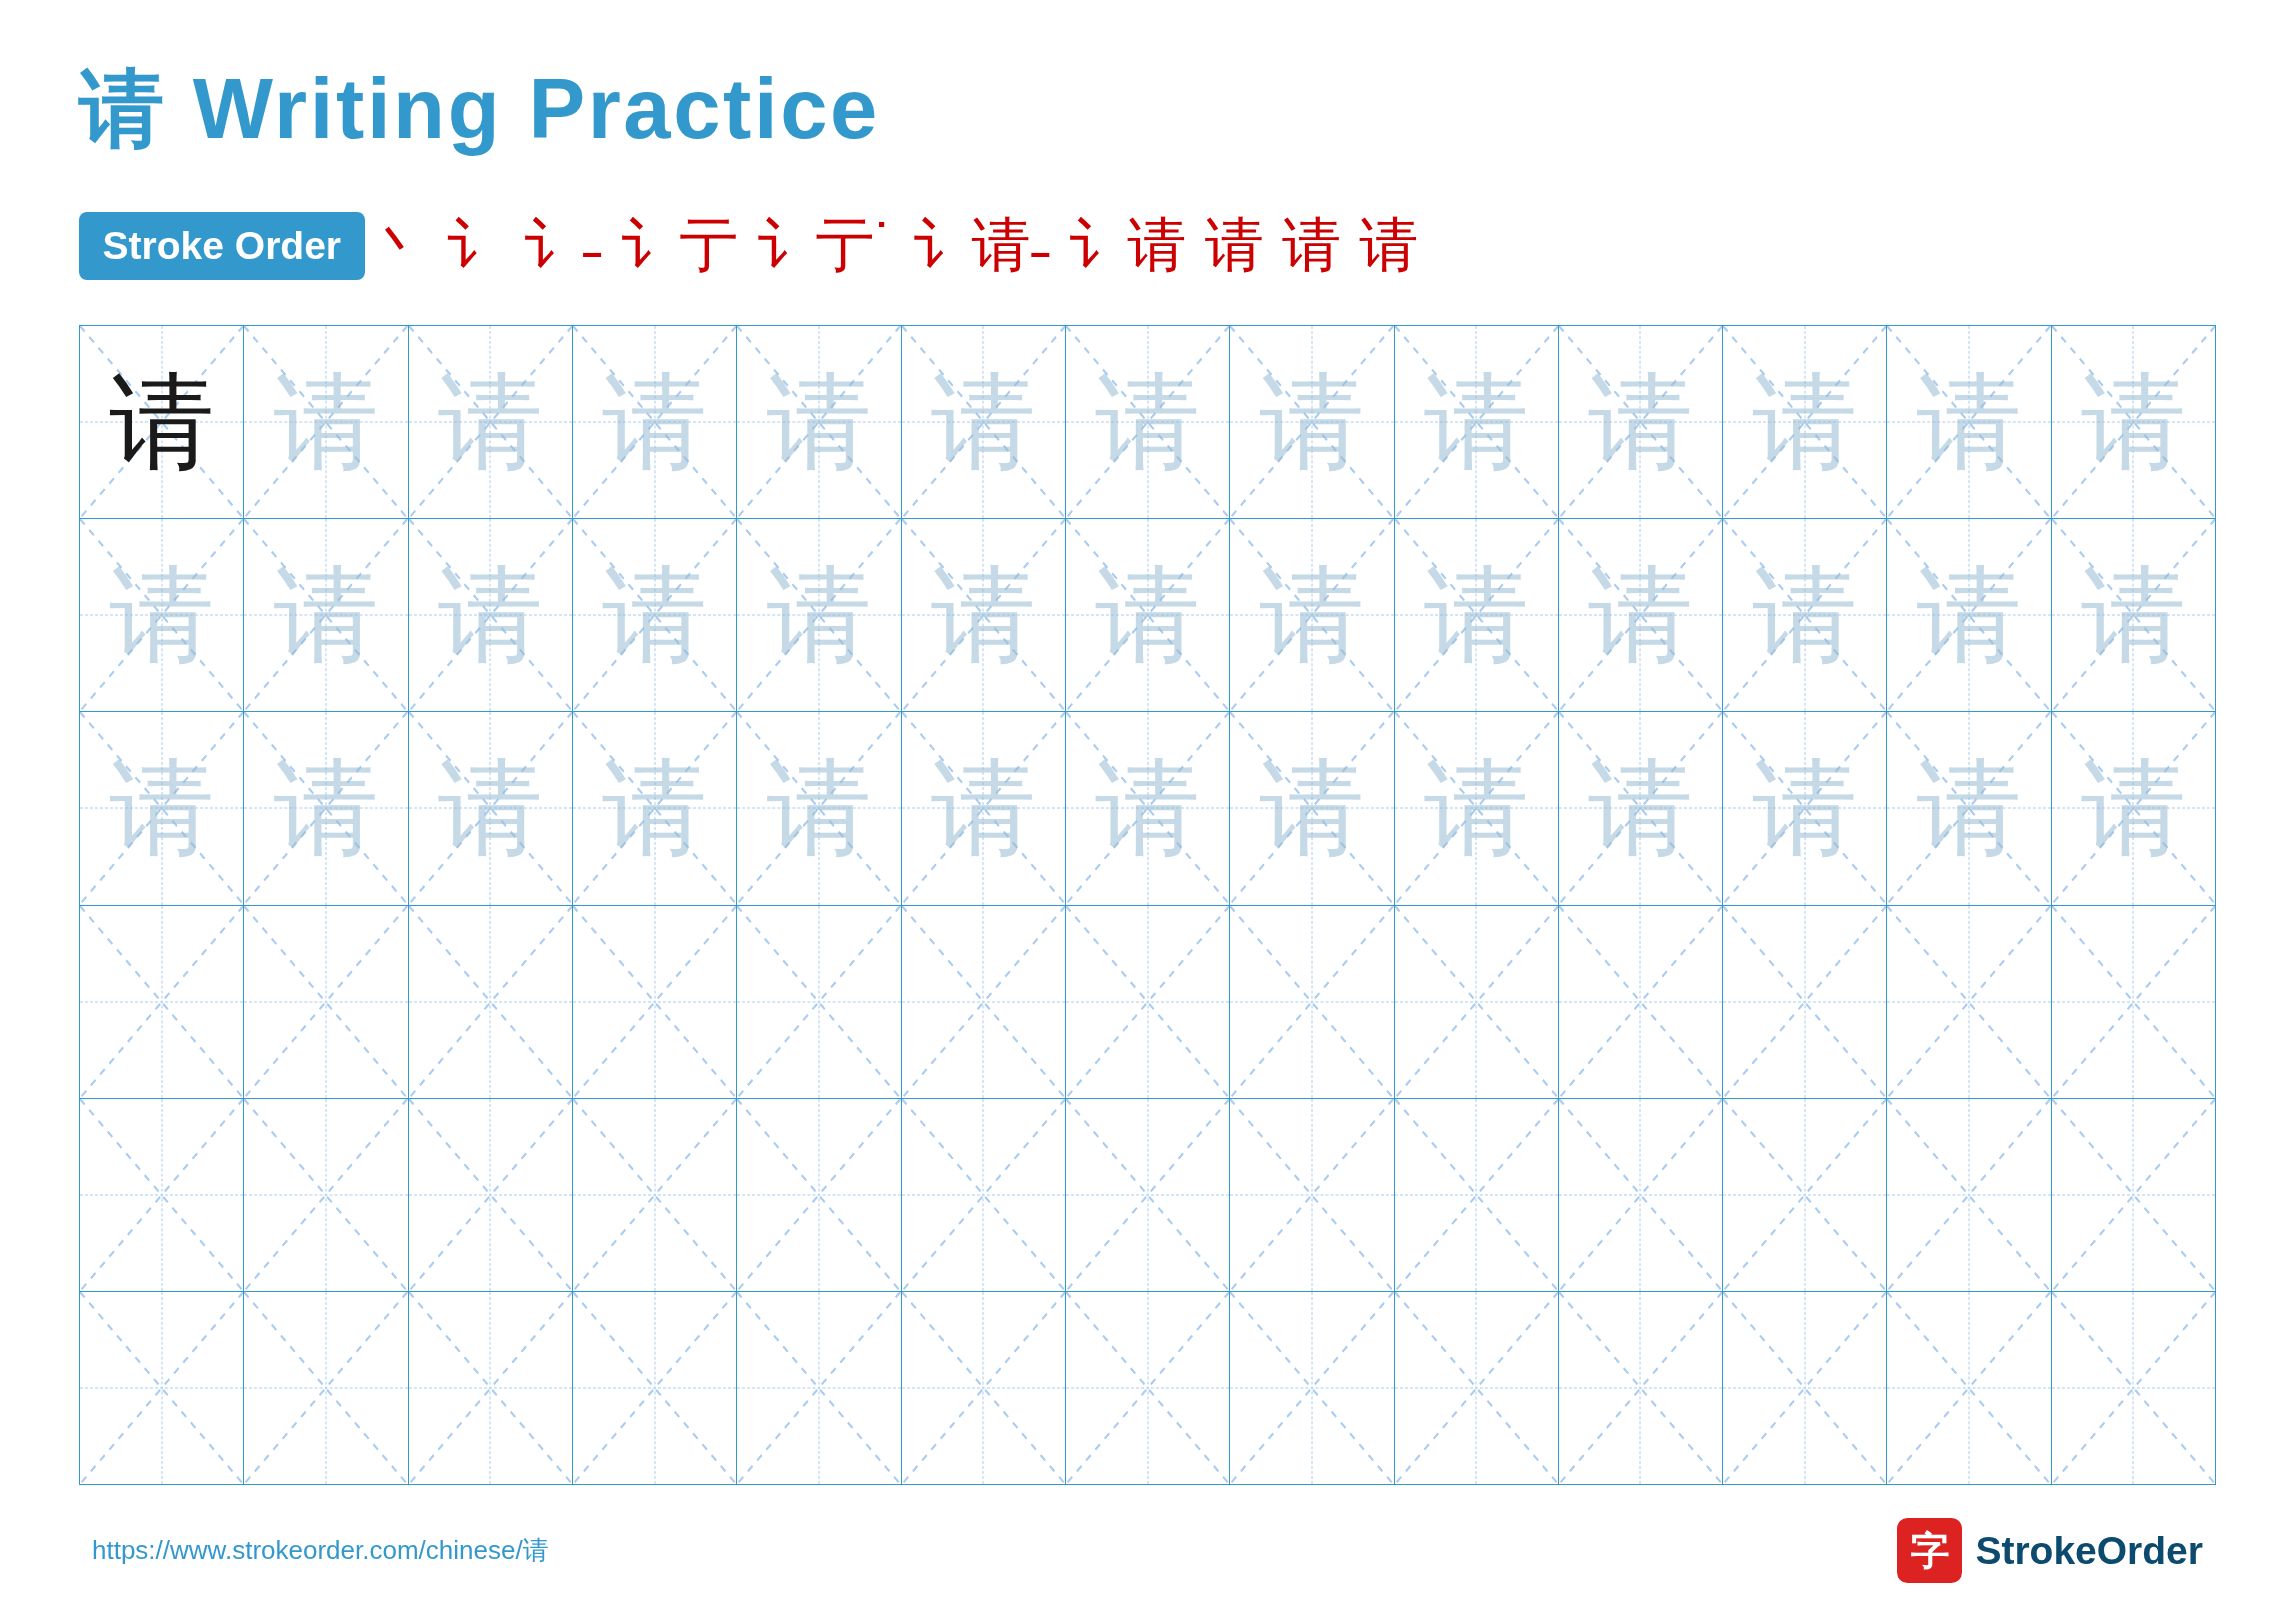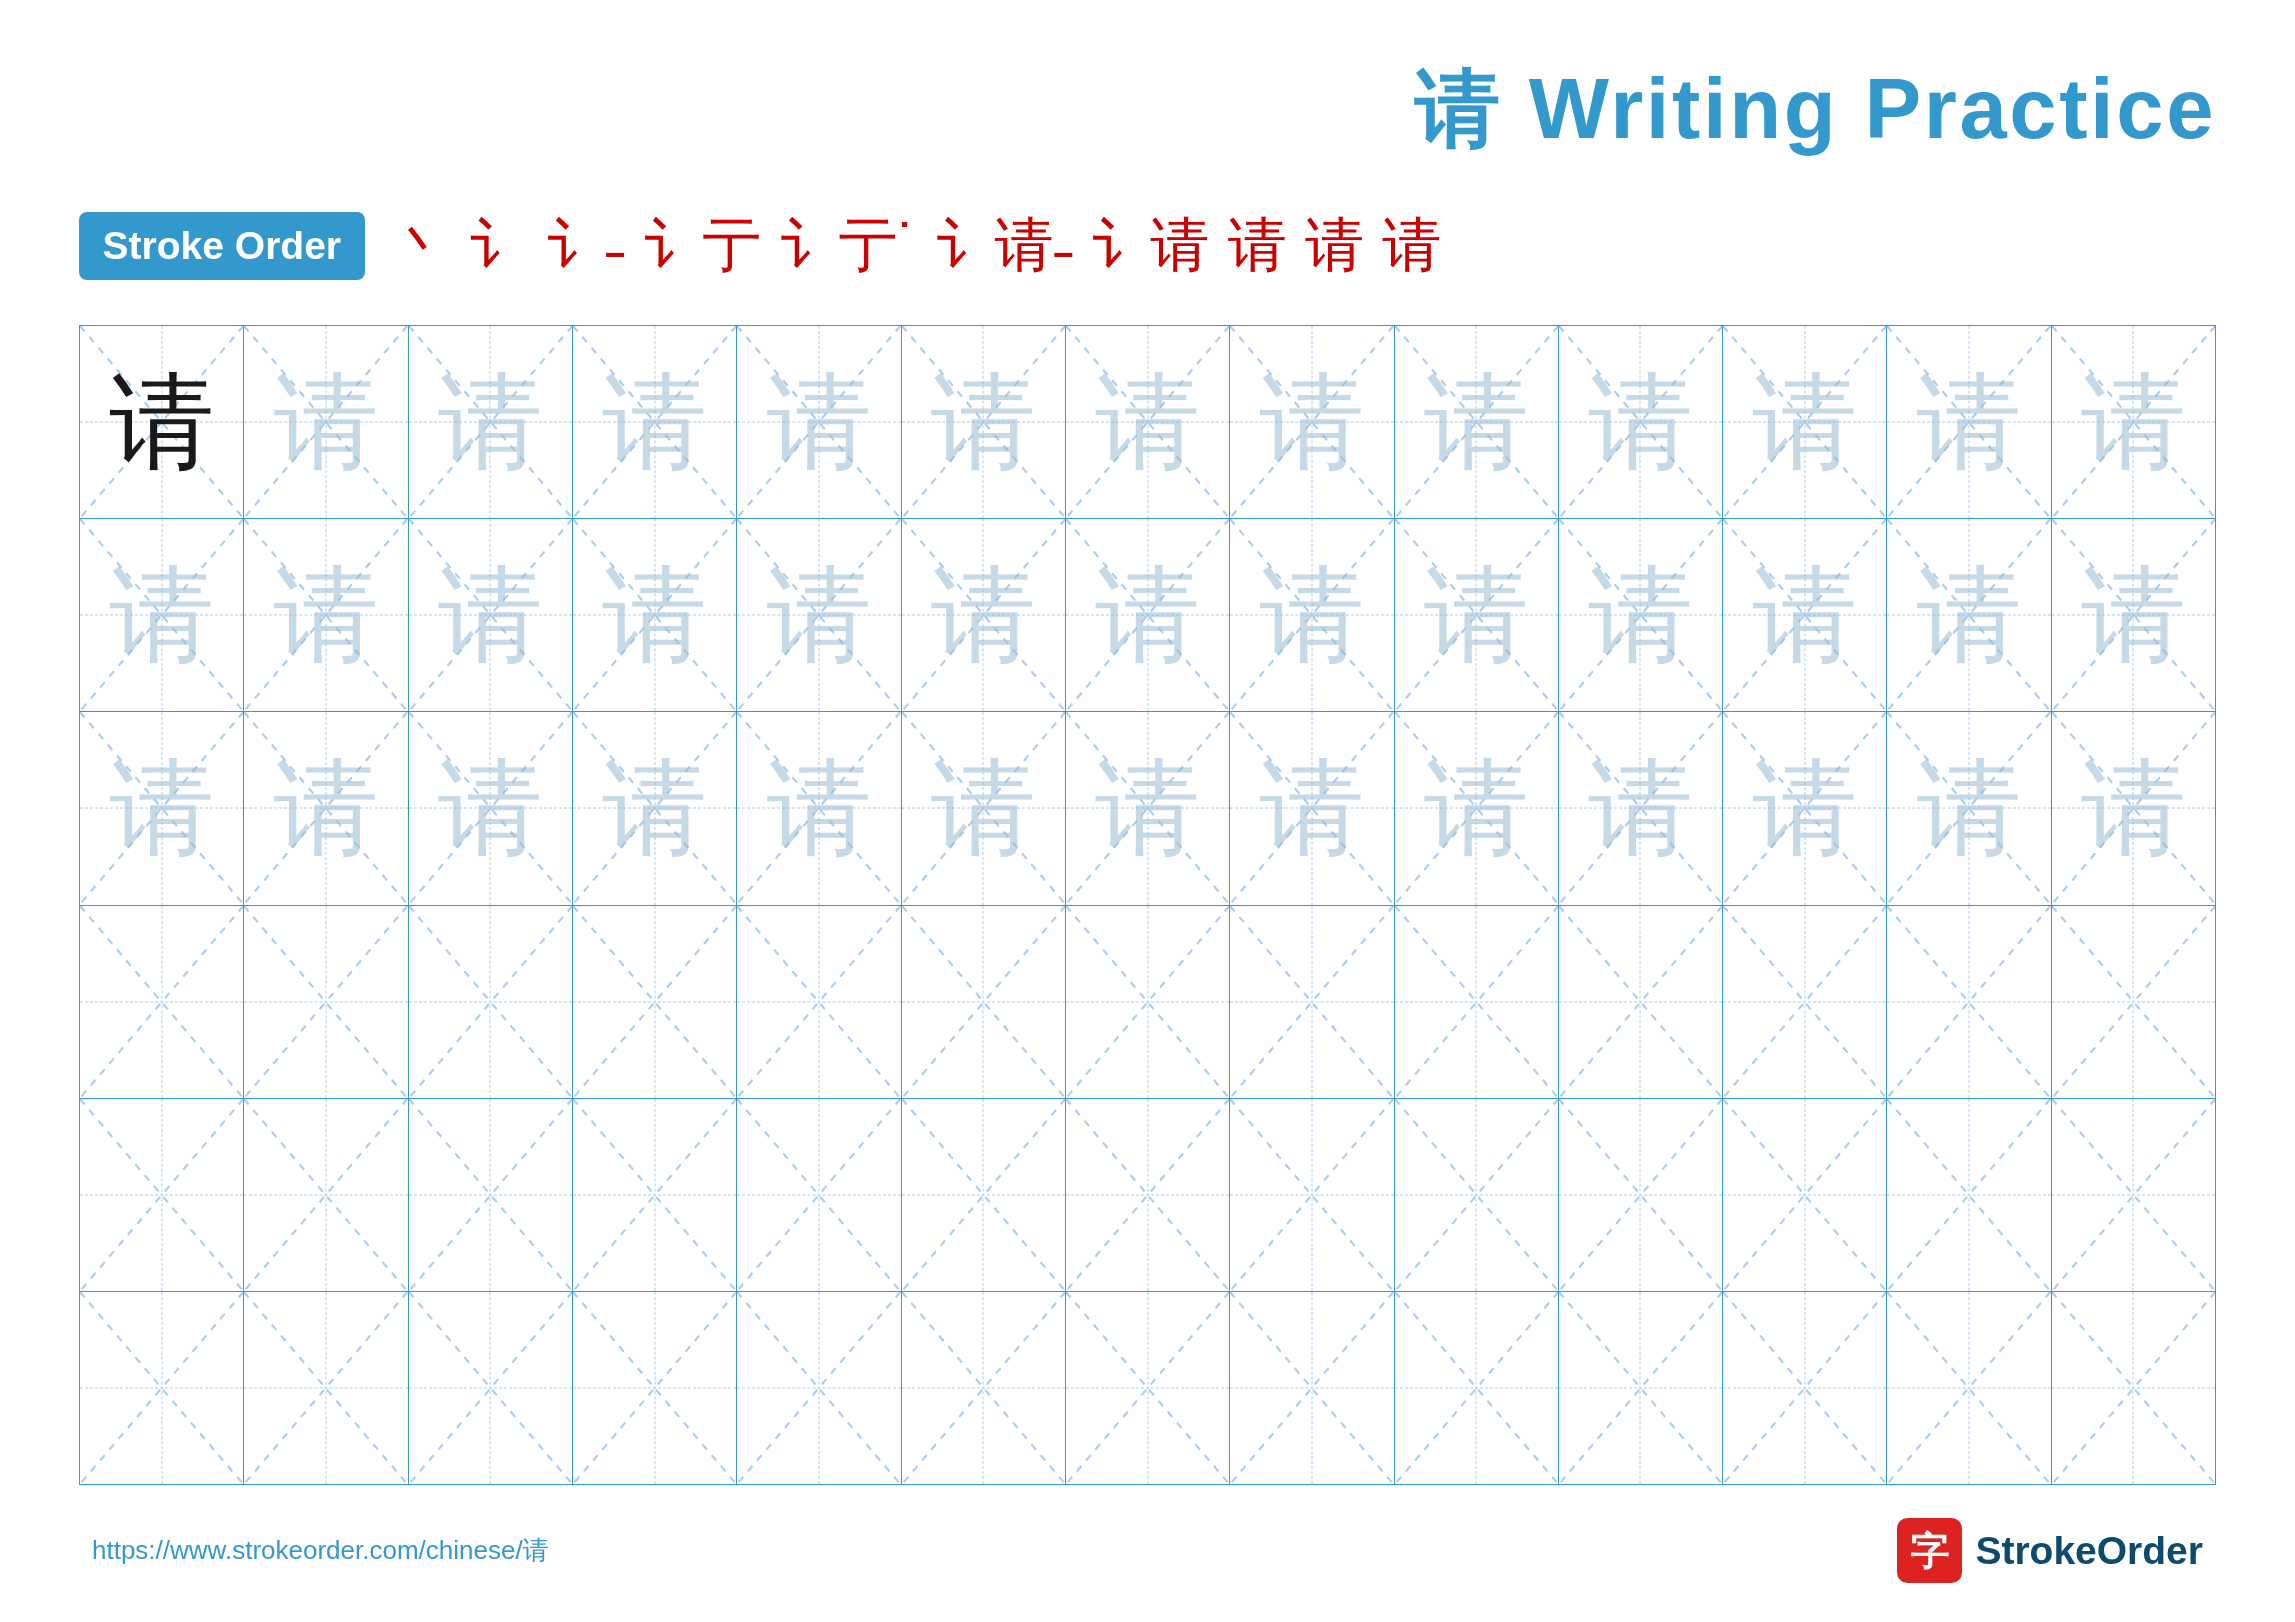--- a/index.html
+++ b/index.html
@@ -13,39 +13,39 @@
       overflow: hidden;
     }
 
     .page {
       width: 2295px;
       height: 1622px;
       background: #fff;
       position: relative;
       display: flex;
       flex-direction: column;
-      align-items: flex-end;
+      align-items: flex-start;
       padding: 52px 79px 39px 79px;
     }
 
     .title {
       font-size: 85px;
       color: #3399cc;
       font-weight: bold;
       margin-bottom: 39px;
       text-align: center;
       letter-spacing: 2.6px;
     }
 
     .stroke-order-row {
       display: flex;
       align-items: center;
       width: 100%;
       margin-bottom: 39px;
-      gap: 27px;
+      gap: 4px;
     }
 
     .stroke-order-badge {
       background: #3399cc;
       color: white;
       font-size: 39px;
       font-weight: bold;
       padding: 11.8px 23.6px;
       border-radius: 7.9px;
       white-space: nowrap;

